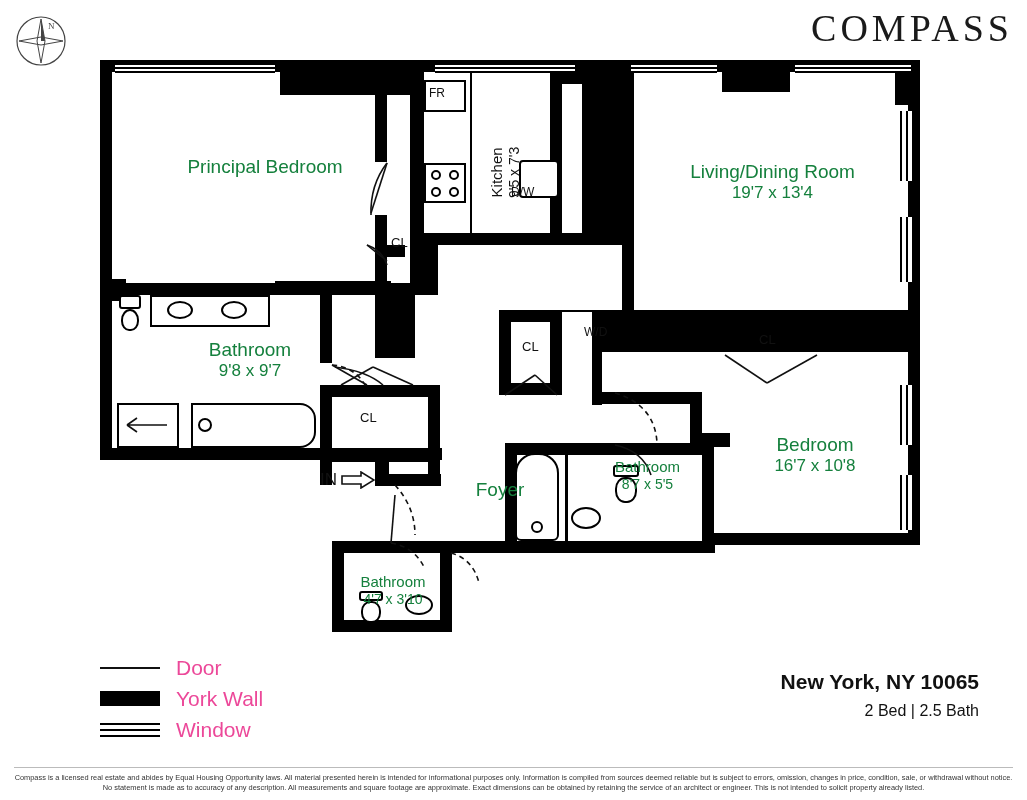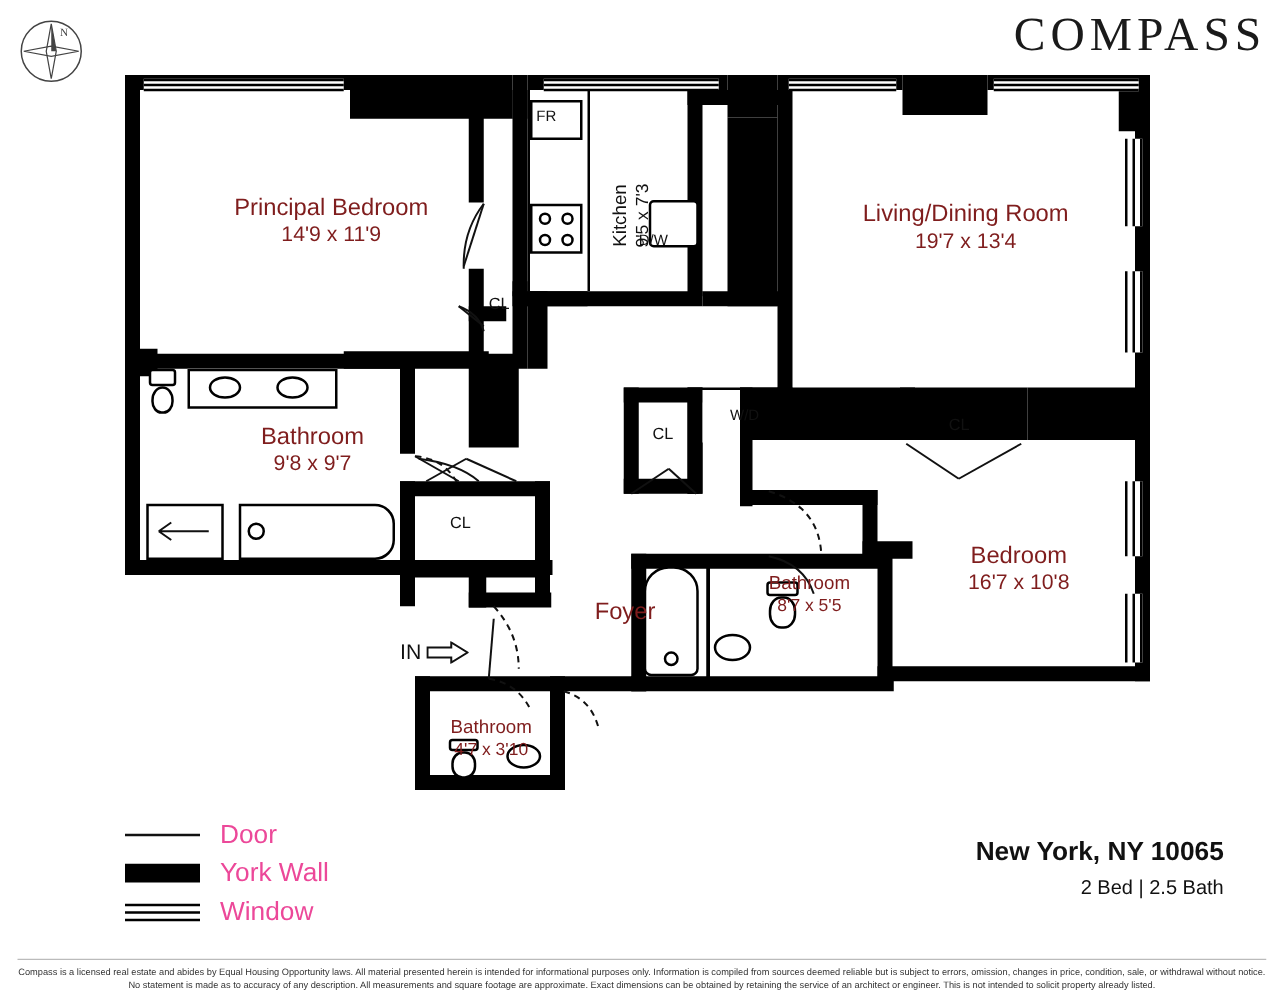--- a/index.html
+++ b/index.html
@@ -64,21 +64,21 @@
   .window.v::after {
     content:""; position:absolute; top:0; bottom:0; left:50%;
     width:2px; background:#000; transform: translateX(-1px);
   }
 
   
   .room-label {
     position: absolute;
     text-align: center;
     line-height: 1.22;
-    color: #7f1d1d;
+    color: #15803d;
     white-space: nowrap;
   }
   .room-label .rname { font-size: 19px; }
   .room-label .rdim  { font-size: 17px; }
   .room-label.small .rname { font-size: 15px; }
   .room-label.small .rdim  { font-size: 14px; }
 
   .vlabel {
     position: absolute;
     transform-origin: center center;
@@ -104,21 +104,21 @@
   .fixture {
     position: absolute;
     border: 2px solid #000;
     background: #fff;
   }
   .fix-round { border-radius: 50%; }
 
   
   #in-marker {
     position: absolute;
-    left: 320px; top: 512px;
+    left: 320px; top: 470px;
     display: flex; align-items: center; gap: 4px;
   }
   #in-marker .in-text { font-size: 17px; font-weight: 400; }
 
   
   #legend {
     position: absolute;
     left: 100px; top: 652px;
     width: 300px;
   }
@@ -349,21 +349,20 @@
 
     <path d="M520 390 Q548 396 556 420" fill="none" stroke="#111" stroke-width="1.6"></path>
 
     <path d="M356 498 Q378 504 384 528" fill="none" stroke="#111" stroke-width="1.6" stroke-dasharray="5 4"></path>
 
     <path d="M32 370 L72 370 M32 370 L42 363 M32 370 L42 377" fill="none" stroke="#111" stroke-width="1.6"></path>
   </svg>
 
   <div class="room-label" style="left:60px; top:100px; width:220px;">
     <div class="rname">Principal Bedroom</div>
-    <div class="rdim">14'9 x 11'9</div>
   </div>
 
   <div class="vlabel" style="left:355px; top:100px; width:110px; transform: rotate(-90deg);">
     <div class="rname">Kitchen</div>
     <div class="rdim">9'5 x 7'3</div>
   </div>
 
   <div class="room-label" style="left:545px; top:105px; width:265px;">
     <div class="rname">Living/Dining Room</div>
     <div class="rdim">19'7 x 13'4</div>

